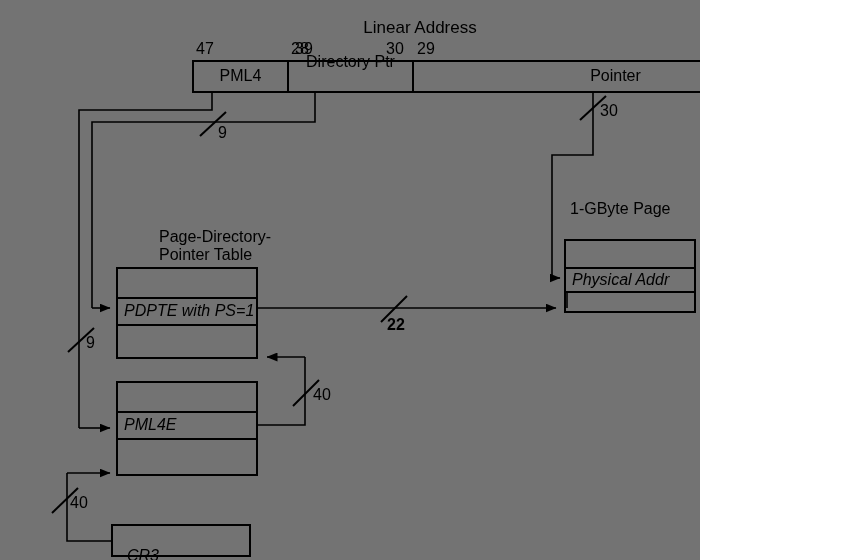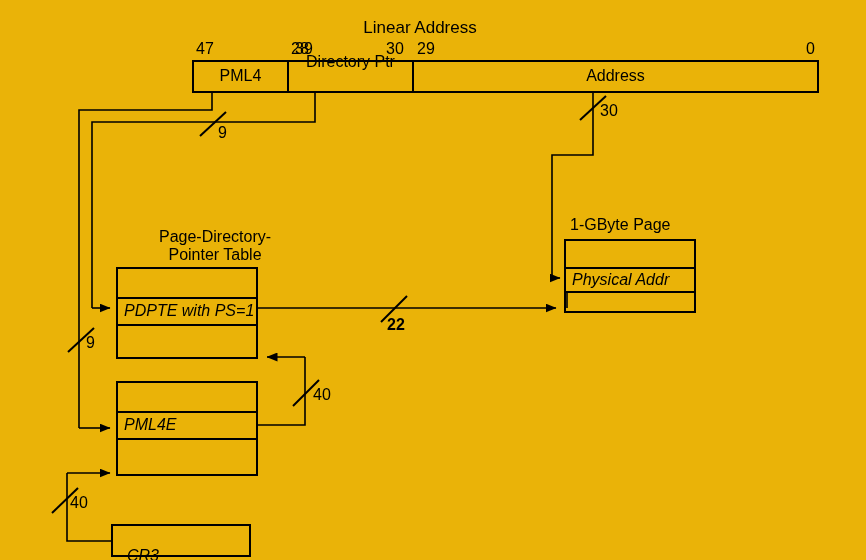--- a/index.html
+++ b/index.html
@@ -7,39 +7,38 @@
     margin: 0;
     padding: 0;
     background: #ffffff;
   }
   body {
     font-family: "Liberation Sans", sans-serif;
     color: #000000;
   }
   #diagram-root {
     position: relative;
-    width: 866px;
+    width: 700px;
     height: 560px;
     overflow: hidden;
-    background: #eab308;
+    background: #737373;
   }
   #diagram-svg {
     position: absolute;
     left: 0;
     top: 0;
     width: 866px;
     height: 560px;
   }
   .lbl {
     position: absolute;
     white-space: pre;
     line-height: 1.15;
     font-family: "Liberation Sans", sans-serif;
     color: #000000;
-    text-align: center;
   }
   .lbl-title     { font-size: 17px; }
   .lbl-bit       { font-size: 16px; }
   .lbl-field     { font-size: 16px; }
   .lbl-tbl-title { font-size: 16px; }
   .lbl-row       { font-size: 16px; font-style: italic; }
   .lbl-width     { font-size: 16px; }
   .center { text-align: center; }
 </style>
 </head>
@@ -111,25 +110,25 @@
 
   <div class="lbl lbl-bit" style="left:196px; top:40px;">47</div>
   <div class="lbl lbl-bit" style="left:258px; top:40px;margin-left:37px;">39</div>
   <div class="lbl lbl-bit" style="left:291px; top:40px;">28</div>
   <div class="lbl lbl-bit" style="left:386px; top:40px;">30</div>
   <div class="lbl lbl-bit" style="left:417px; top:40px;">29</div>
   <div class="lbl lbl-bit" style="left:806px; top:40px;">0</div>
 
   <div class="lbl lbl-field center" style="left:193px; top:67px; width:95px;">PML4</div>
   <div class="lbl lbl-field center" style="left:288px; top:53px; width:125px;">Directory Ptr</div>
-  <div class="lbl lbl-field center" style="left:413px; top:67px; width:405px;">Address</div>
+  <div class="lbl lbl-field center" style="left:413px; top:67px; width:405px;">Pointer</div>
 
   <div class="lbl lbl-tbl-title" style="left:120px; top:228px;margin-left:39px;">Page-Directory-
 Pointer Table</div>
-  <div class="lbl lbl-tbl-title" style="left:570px; top:216px;">1-GByte Page</div>
+  <div class="lbl lbl-tbl-title" style="left:570px; top:200px;">1-GByte Page</div>
 
   <div class="lbl lbl-row" style="left:124px; top:302px;">PDPTE with PS=1</div>
   <div class="lbl lbl-row" style="left:124px; top:416px;">PML4E</div>
   <div class="lbl lbl-row" style="left:572px; top:271px;">Physical Addr</div>
 
   <div class="lbl lbl-row" style="left:127px; top:531px;margin-top:16px;">CR3</div>
 
   <div class="lbl lbl-width" style="left:218px; top:124px;">9</div>
   <div class="lbl lbl-width" style="left:600px; top:102px;">30</div>
   <div class="lbl lbl-width" style="left:387px; top:316px;font-weight:bold;">22</div>

